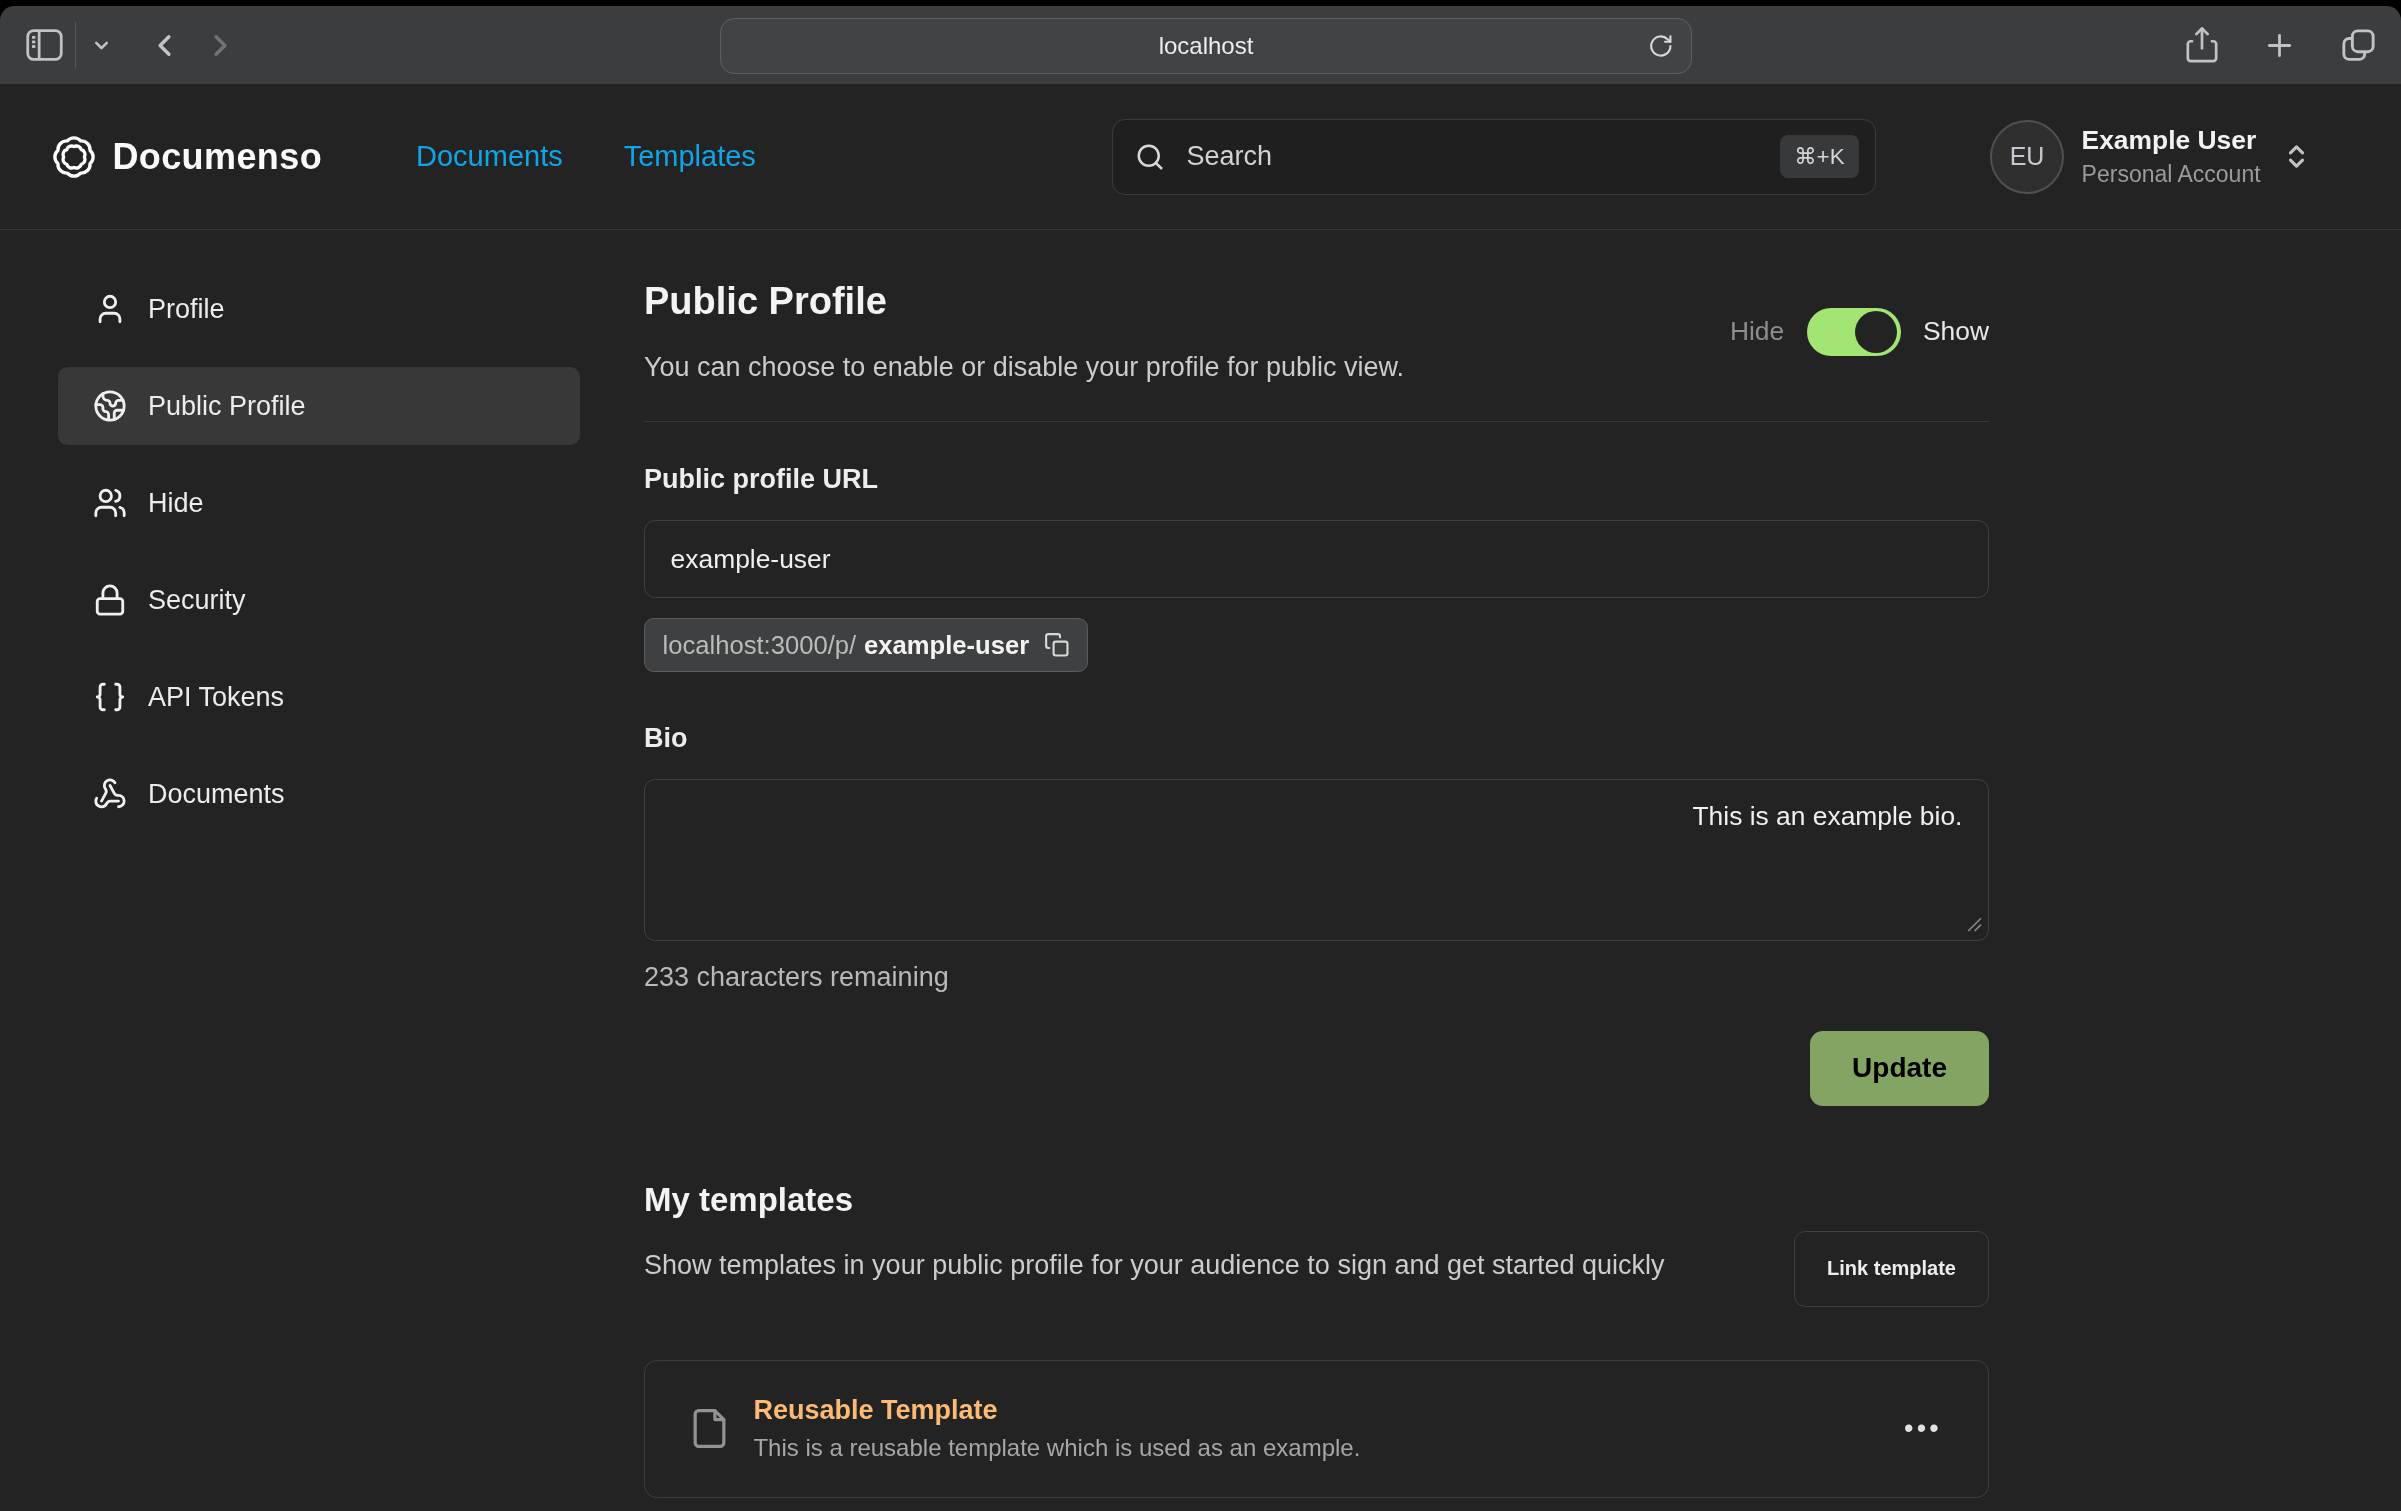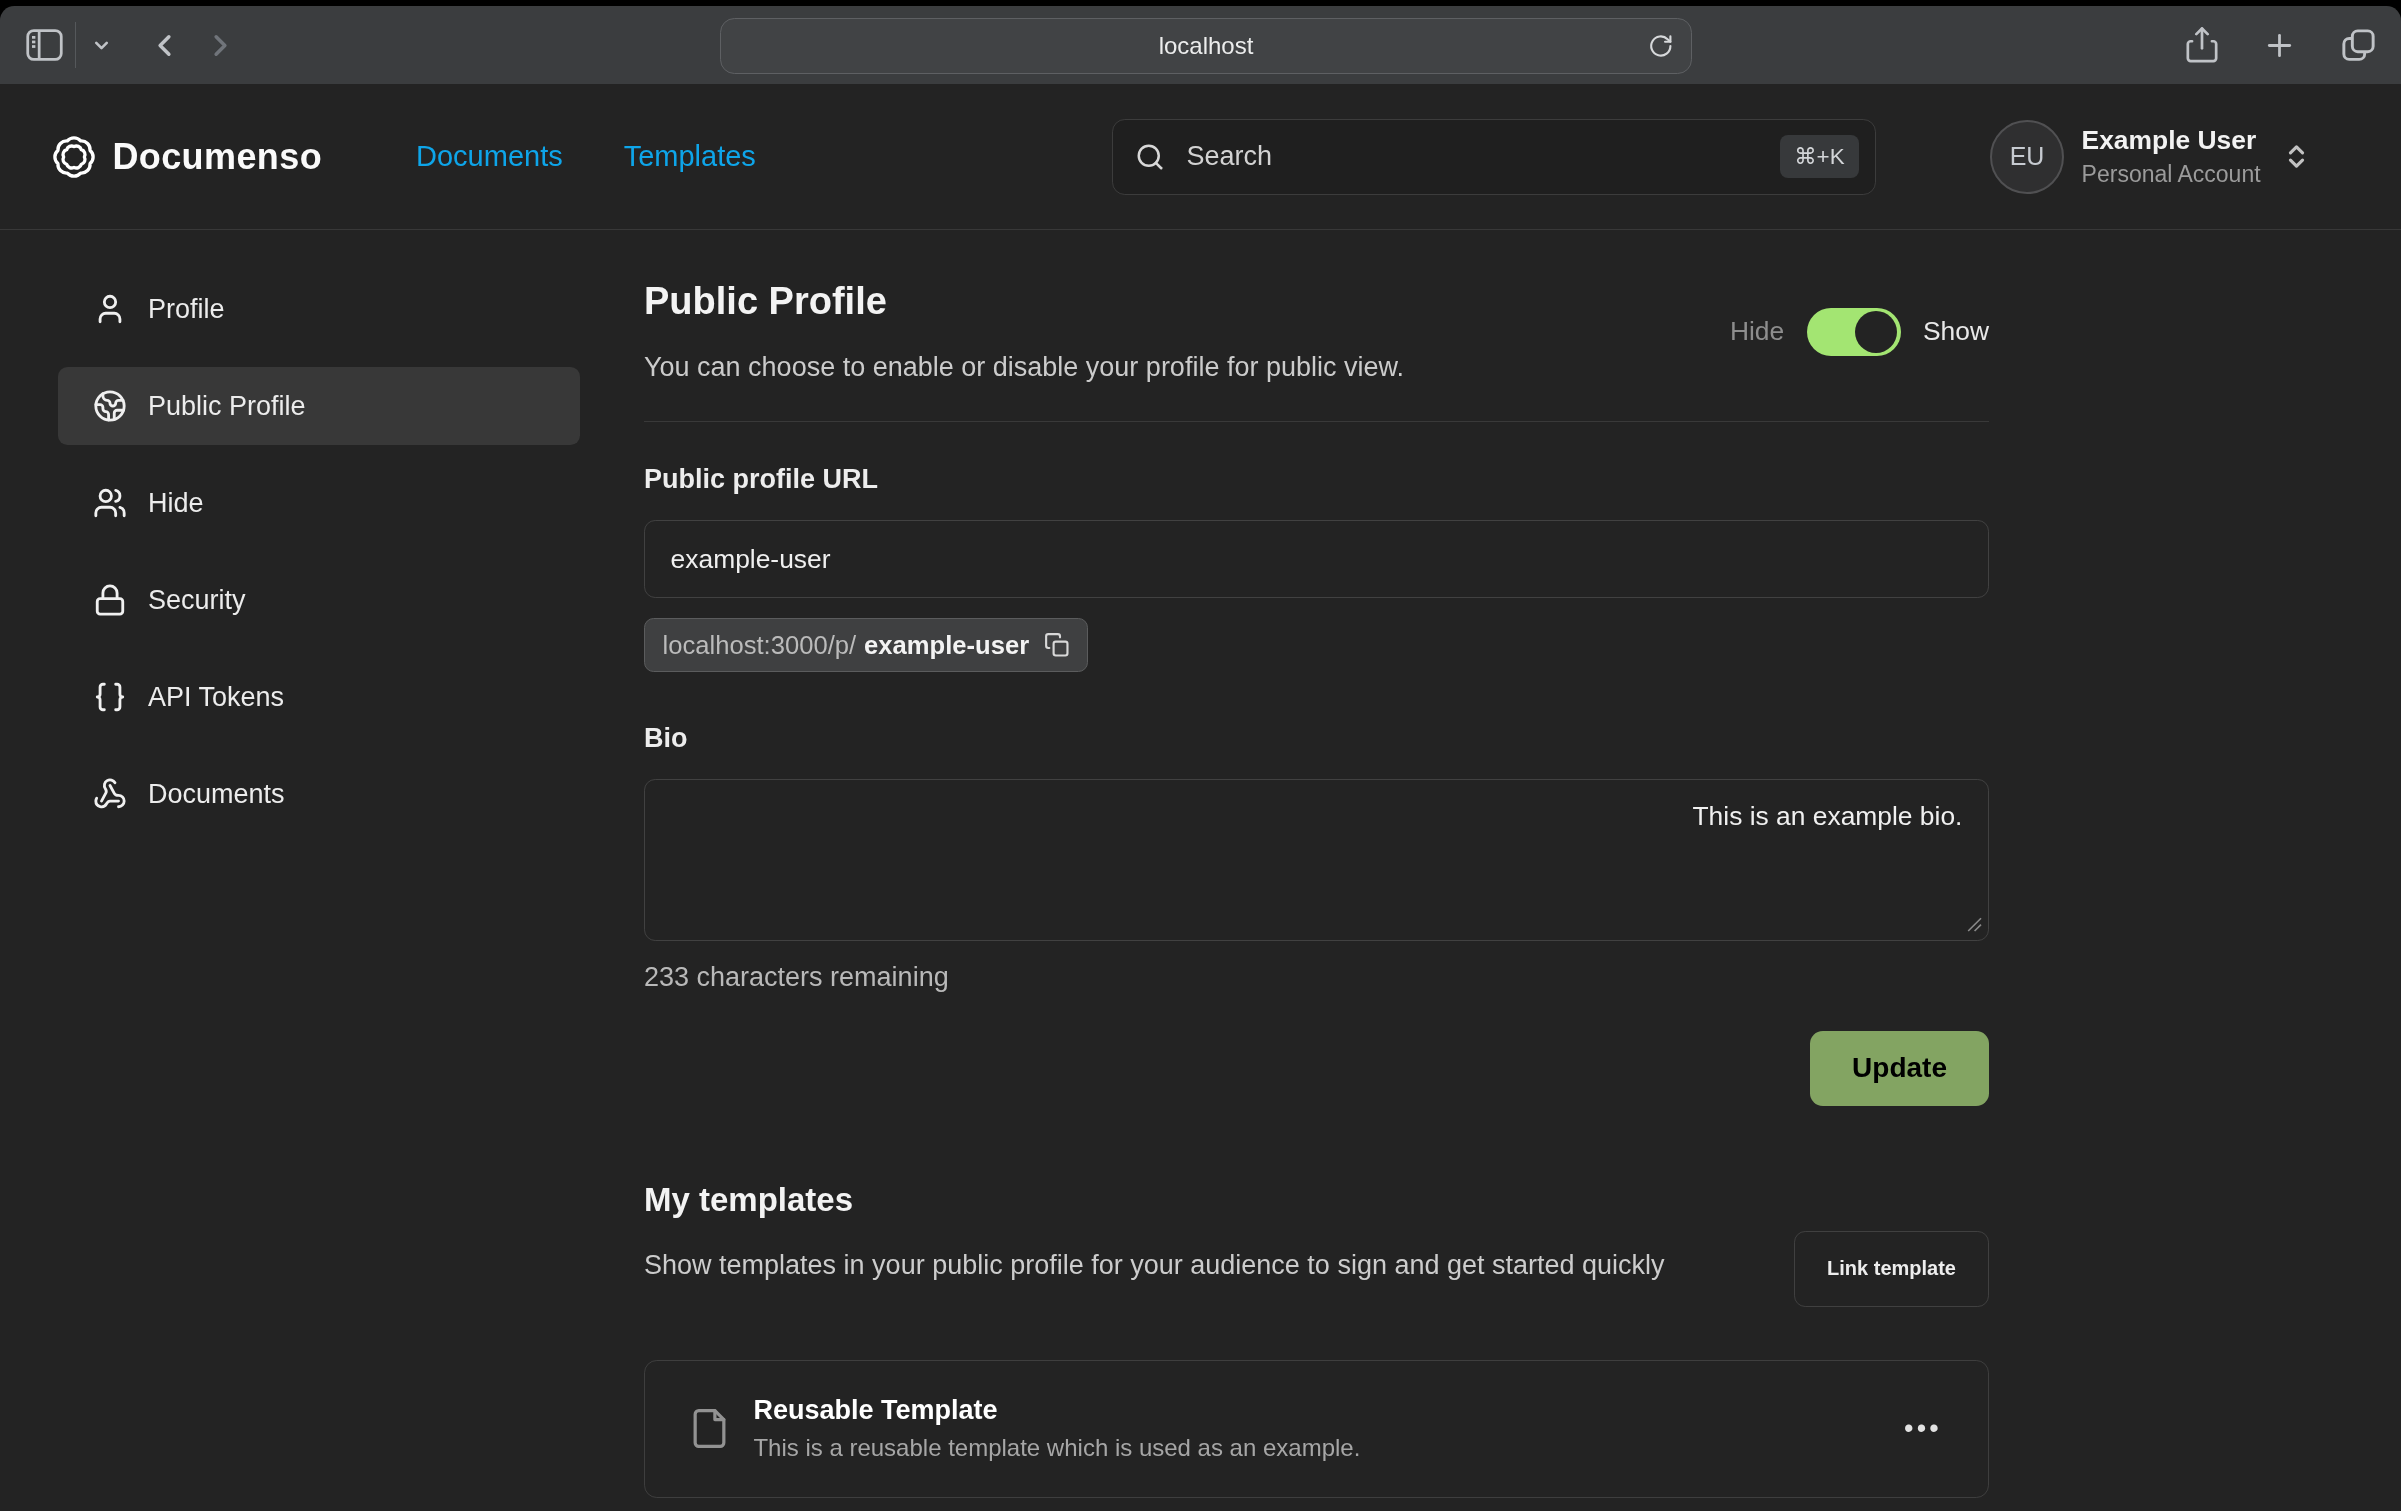--- a/index.html
+++ b/index.html
@@ -120,21 +120,21 @@
     margin-top:50px; height:76px; padding:0 32px; background:transparent;
     border:1.6px solid #404040; border-radius:11.2px; color:#ededed;
     font-size:20px; font-weight:600; font-family:"Liberation Sans", sans-serif; cursor:pointer;
   }
   .template-card {
     margin-top:53px; height:138px; border:1.6px solid #3e3e3e; border-radius:12.8px;
     display:flex; align-items:center; padding:0 46px 0 43px;
   }
   .template-card .file-ic { color:#929292; }
   .tpl-text { margin-left:22.4px; display:flex; flex-direction:column; gap:8px; }
-  .tpl-title { color:#ffffff; font-size:27px; font-weight:600; }
+  .tpl-title { color:#fdba74; font-size:27px; font-weight:600; }
   .tpl-desc { color:#a6a6a6; font-size:24px; }
   .tpl-menu { margin-left:auto; color:#e2e2e2; font-size:27px; letter-spacing:3.2px; cursor:pointer; }
 </style>
 </head>
 <body>
 
 <div class="browser-toolbar">
   <div class="tb-left">
     <span class="tb-icon">
       <svg width="37" height="32" viewBox="0 0 24 21" fill="none" stroke="currentColor" stroke-width="1.8">

